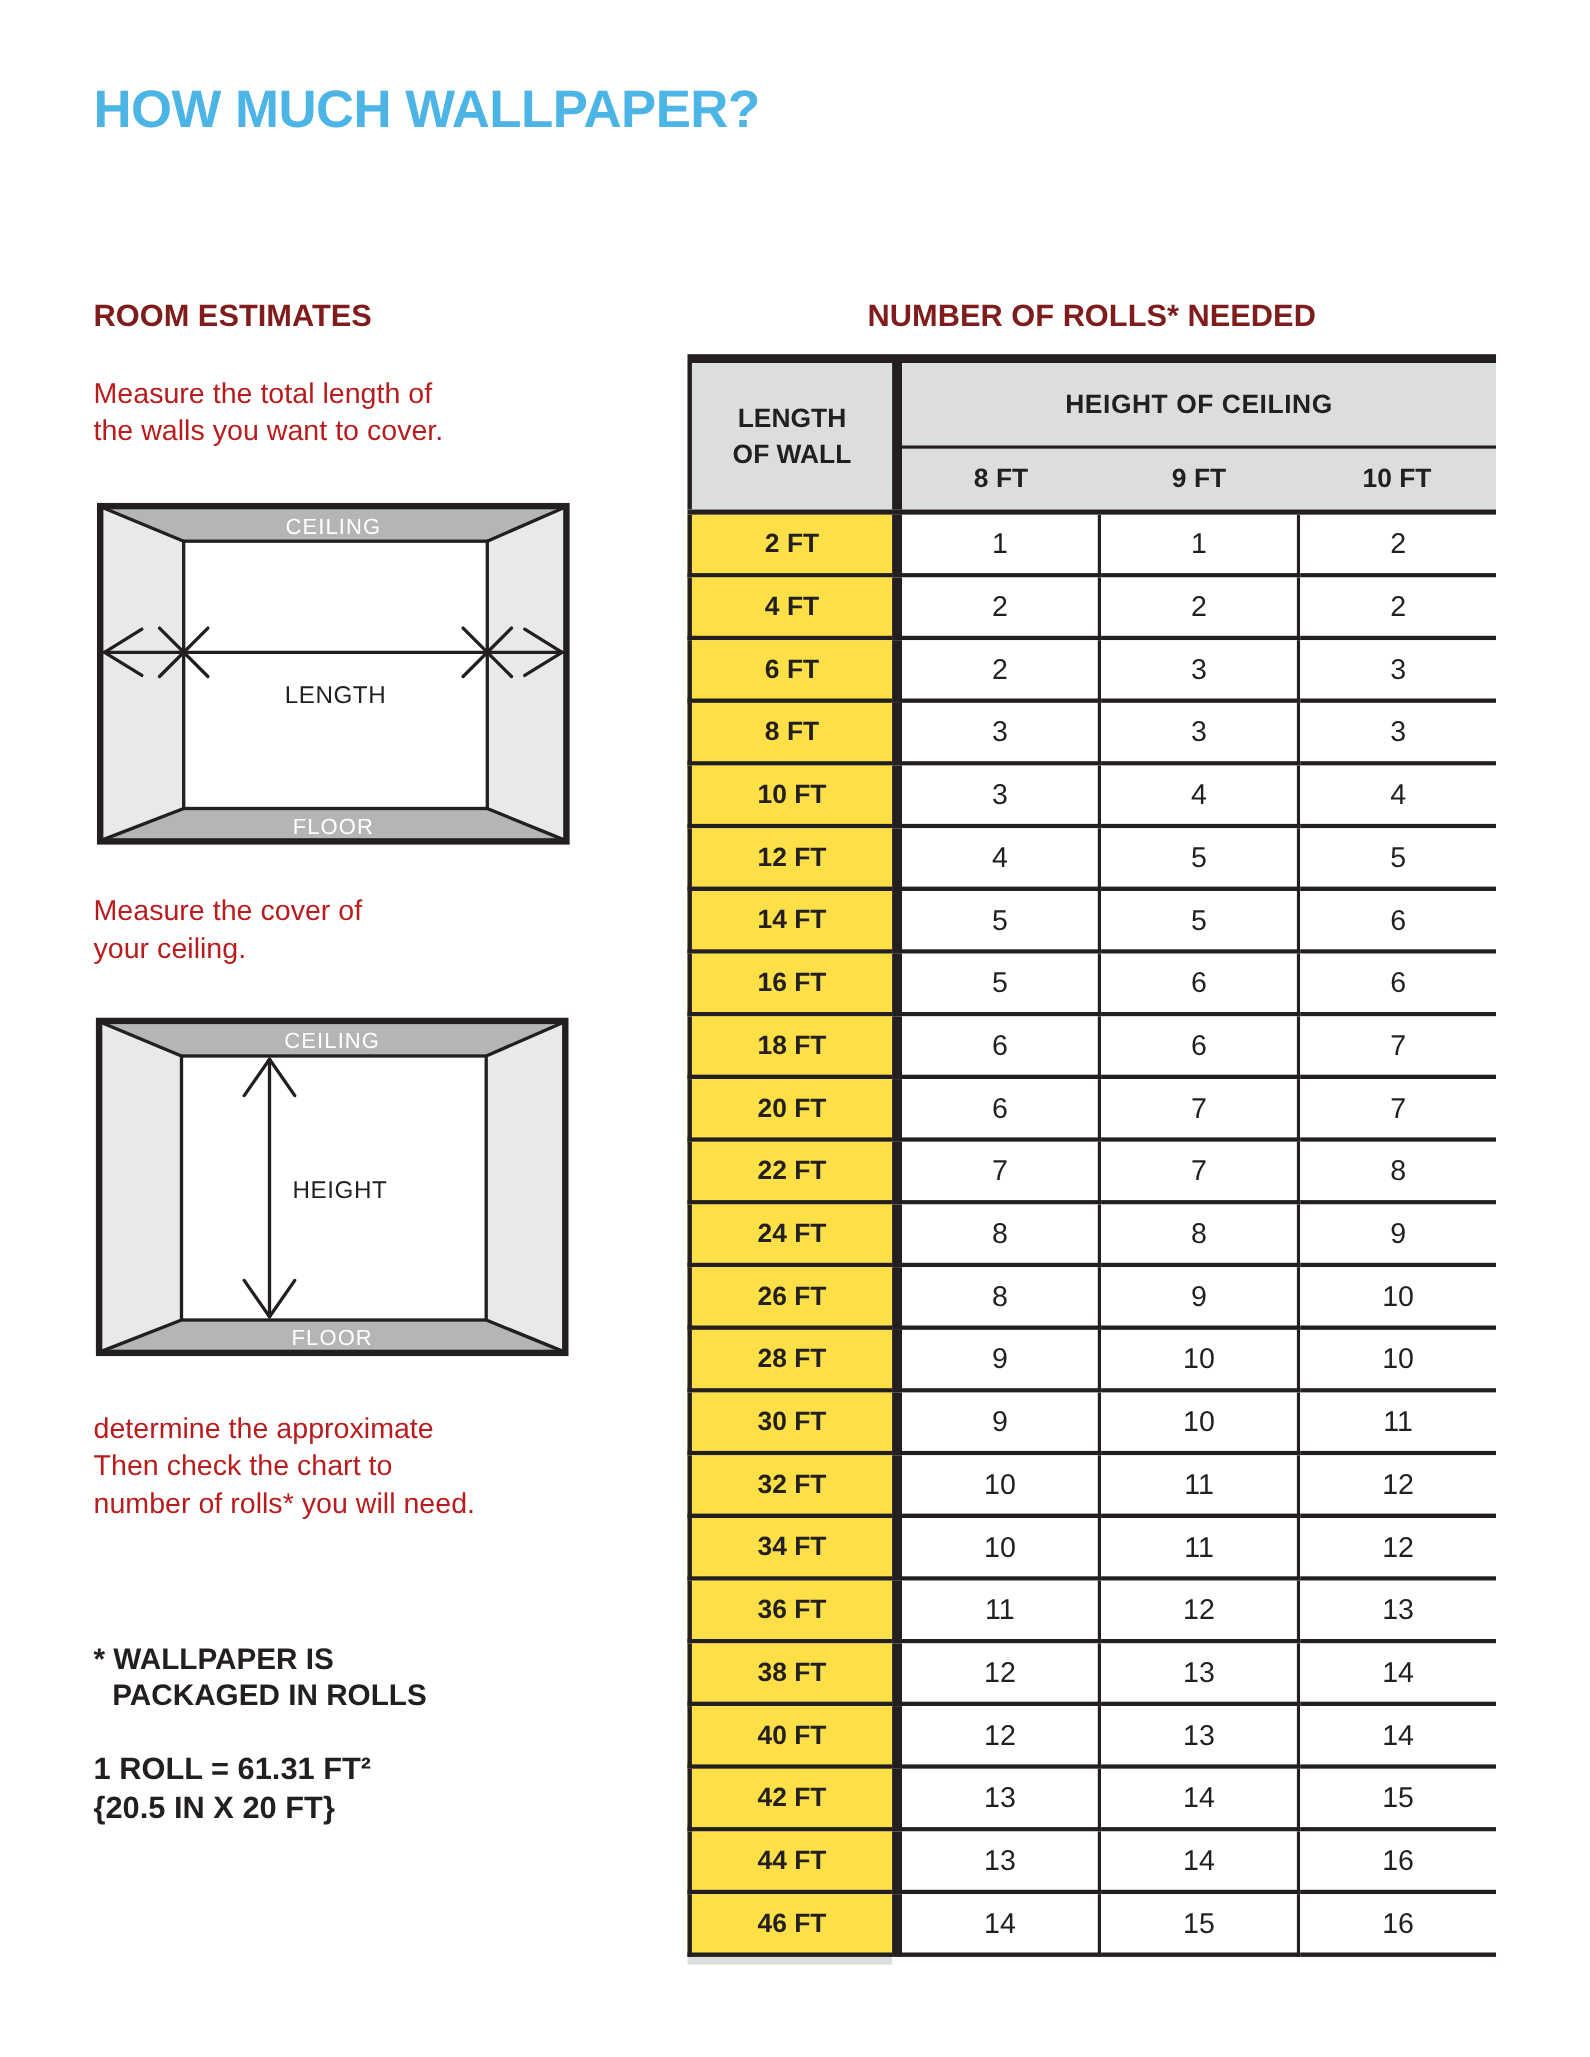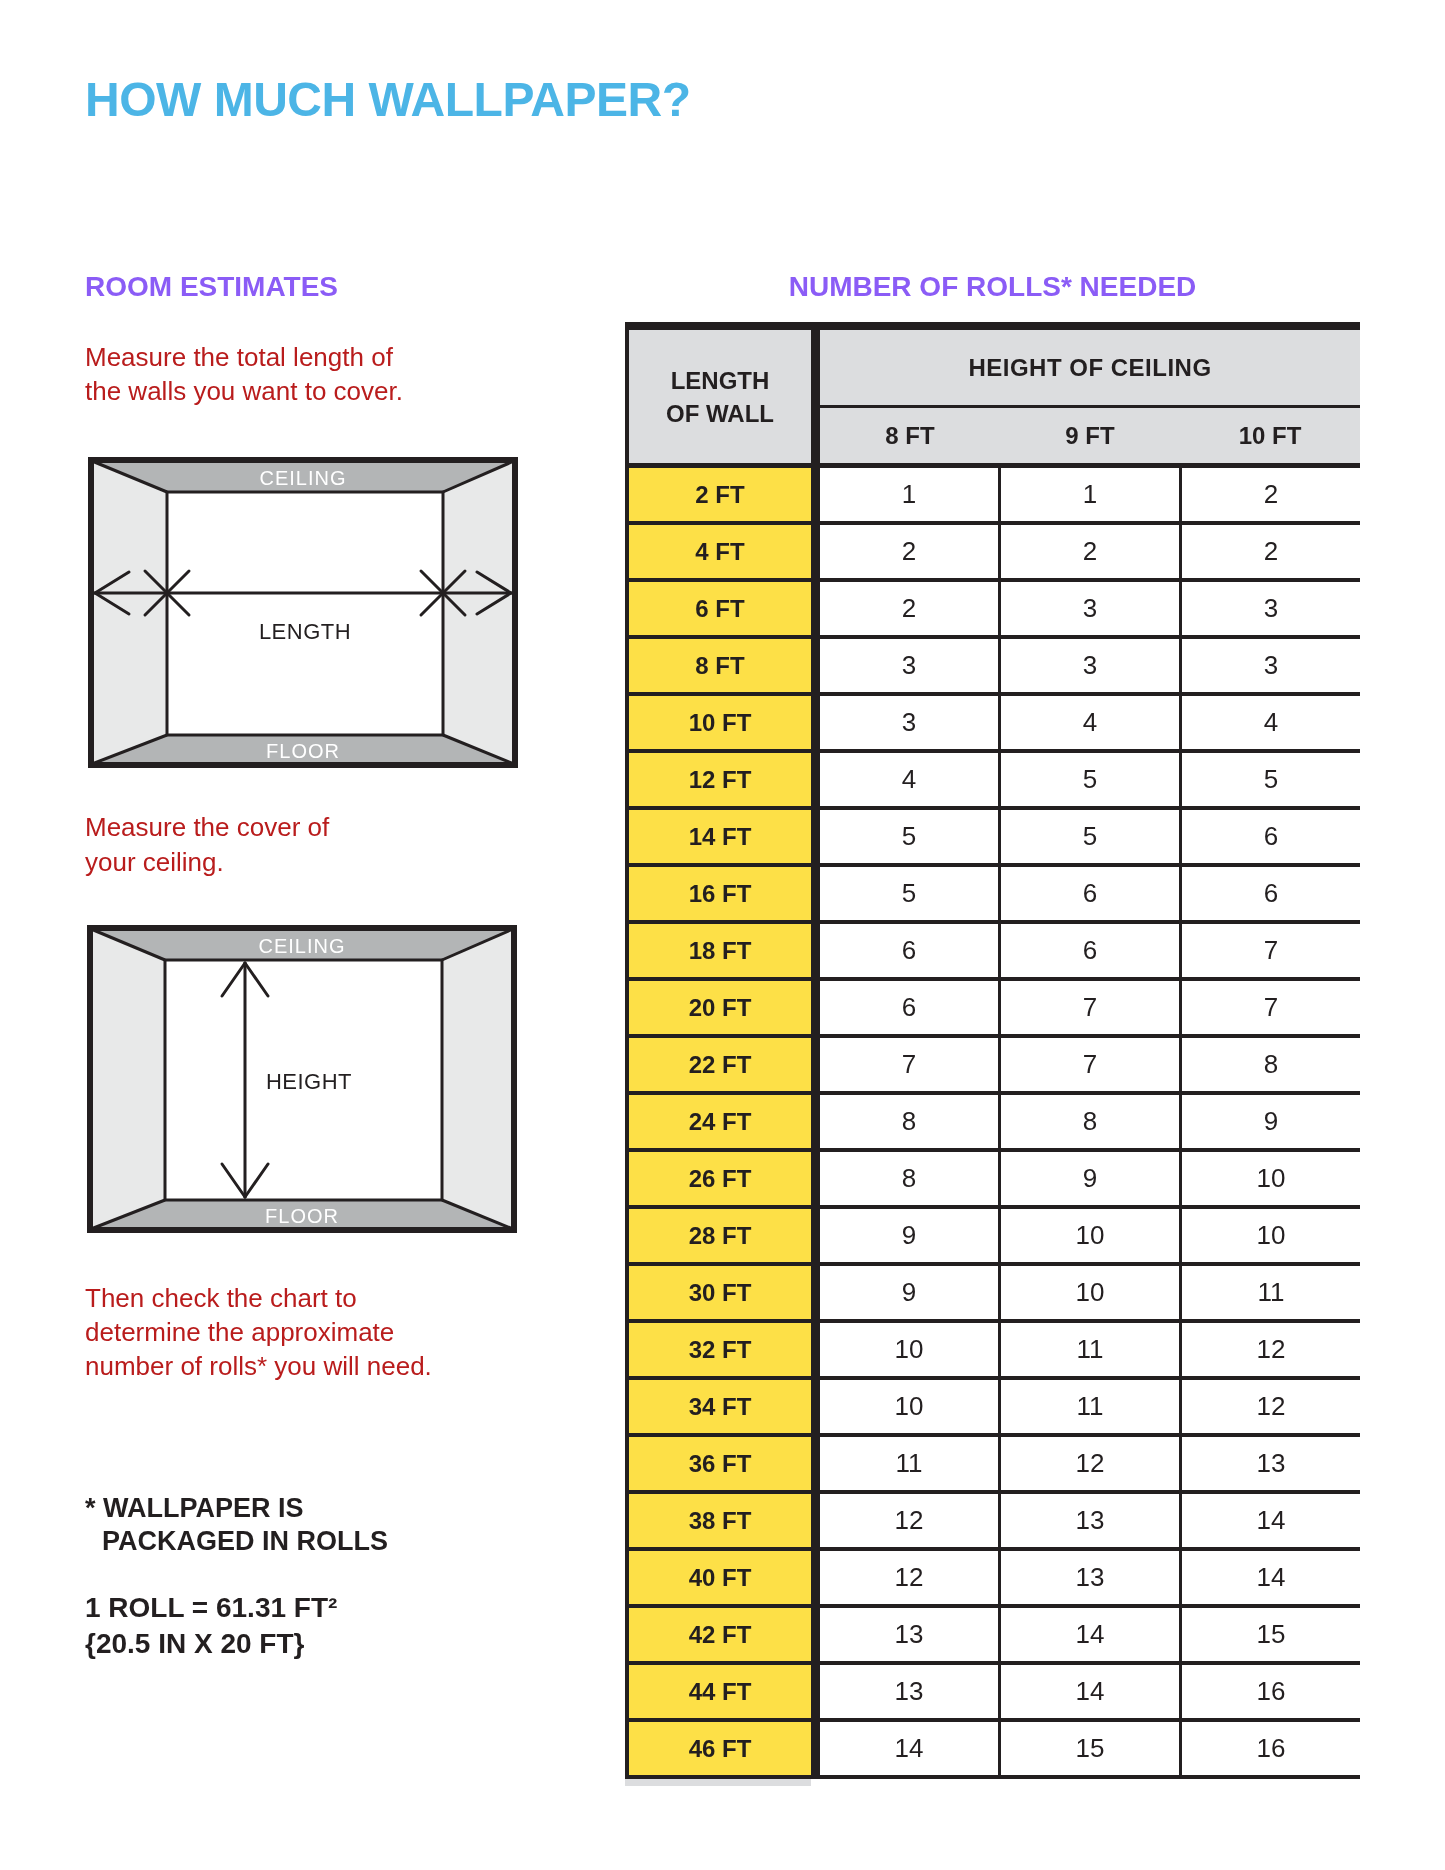--- a/index.html
+++ b/index.html
@@ -5,21 +5,21 @@
   html,body{margin:0;padding:0;background:#ffffff;}
   .page{
     position:relative;width:1445px;height:1870px;background:#ffffff;
     font-family:"Liberation Sans",sans-serif;color:#231f20;overflow:hidden;
   }
   .page-title{
     position:absolute;left:85px;top:76px;font-size:48px;font-weight:bold;
     color:#4cb5e6;white-space:nowrap;letter-spacing:-0.5px;line-height:1;
   }
   .sec-head{
-    position:absolute;top:272px;font-size:28px;font-weight:bold;color:#8b5cf6;
+    position:absolute;top:272px;font-size:28px;font-weight:bold;color:#7f1d1d;
     line-height:1.1;white-space:nowrap;
   }
   .sec-head.left{left:85px;}
   .sec-head.table-head{left:625px;width:735px;text-align:center;}
   .para{position:absolute;left:85px;font-size:26px;line-height:34px;color:#b91c1c;}
   #step2{line-height:35px;}
   .footnote{position:absolute;left:85px;top:1492px;font-size:27px;font-weight:bold;line-height:33px;}
   .footnote .l2{margin-left:17px;}
   .rollspec{position:absolute;left:85px;top:1590px;font-size:28px;font-weight:bold;line-height:36px;}
 
@@ -132,22 +132,22 @@
         <line x1="158" y1="272" x2="135" y2="239"></line>
         <line x1="158" y1="272" x2="181" y2="239"></line>
       </g>
       <text class="band-label" x="215" y="28" text-anchor="middle">CEILING</text>
       <text class="dim-label" x="222" y="164" text-anchor="middle">HEIGHT</text>
       <text class="band-label" x="215" y="298" text-anchor="middle">FLOOR</text>
     </svg>
   </div>
 
   <div class="para" id="step3" style="top:1281px">
+    <div>determine the approximate</div>
     <div>Then check the chart to</div>
-    <div>determine the approximate</div>
     <div>number of rolls* you will need.</div>
   </div>
 
   <div class="footnote">
     <div>* WALLPAPER IS</div>
     <div class="l2">PACKAGED IN ROLLS</div>
   </div>
 
   <div class="rollspec">
     <div>1 ROLL = 61.31 FT²</div>

